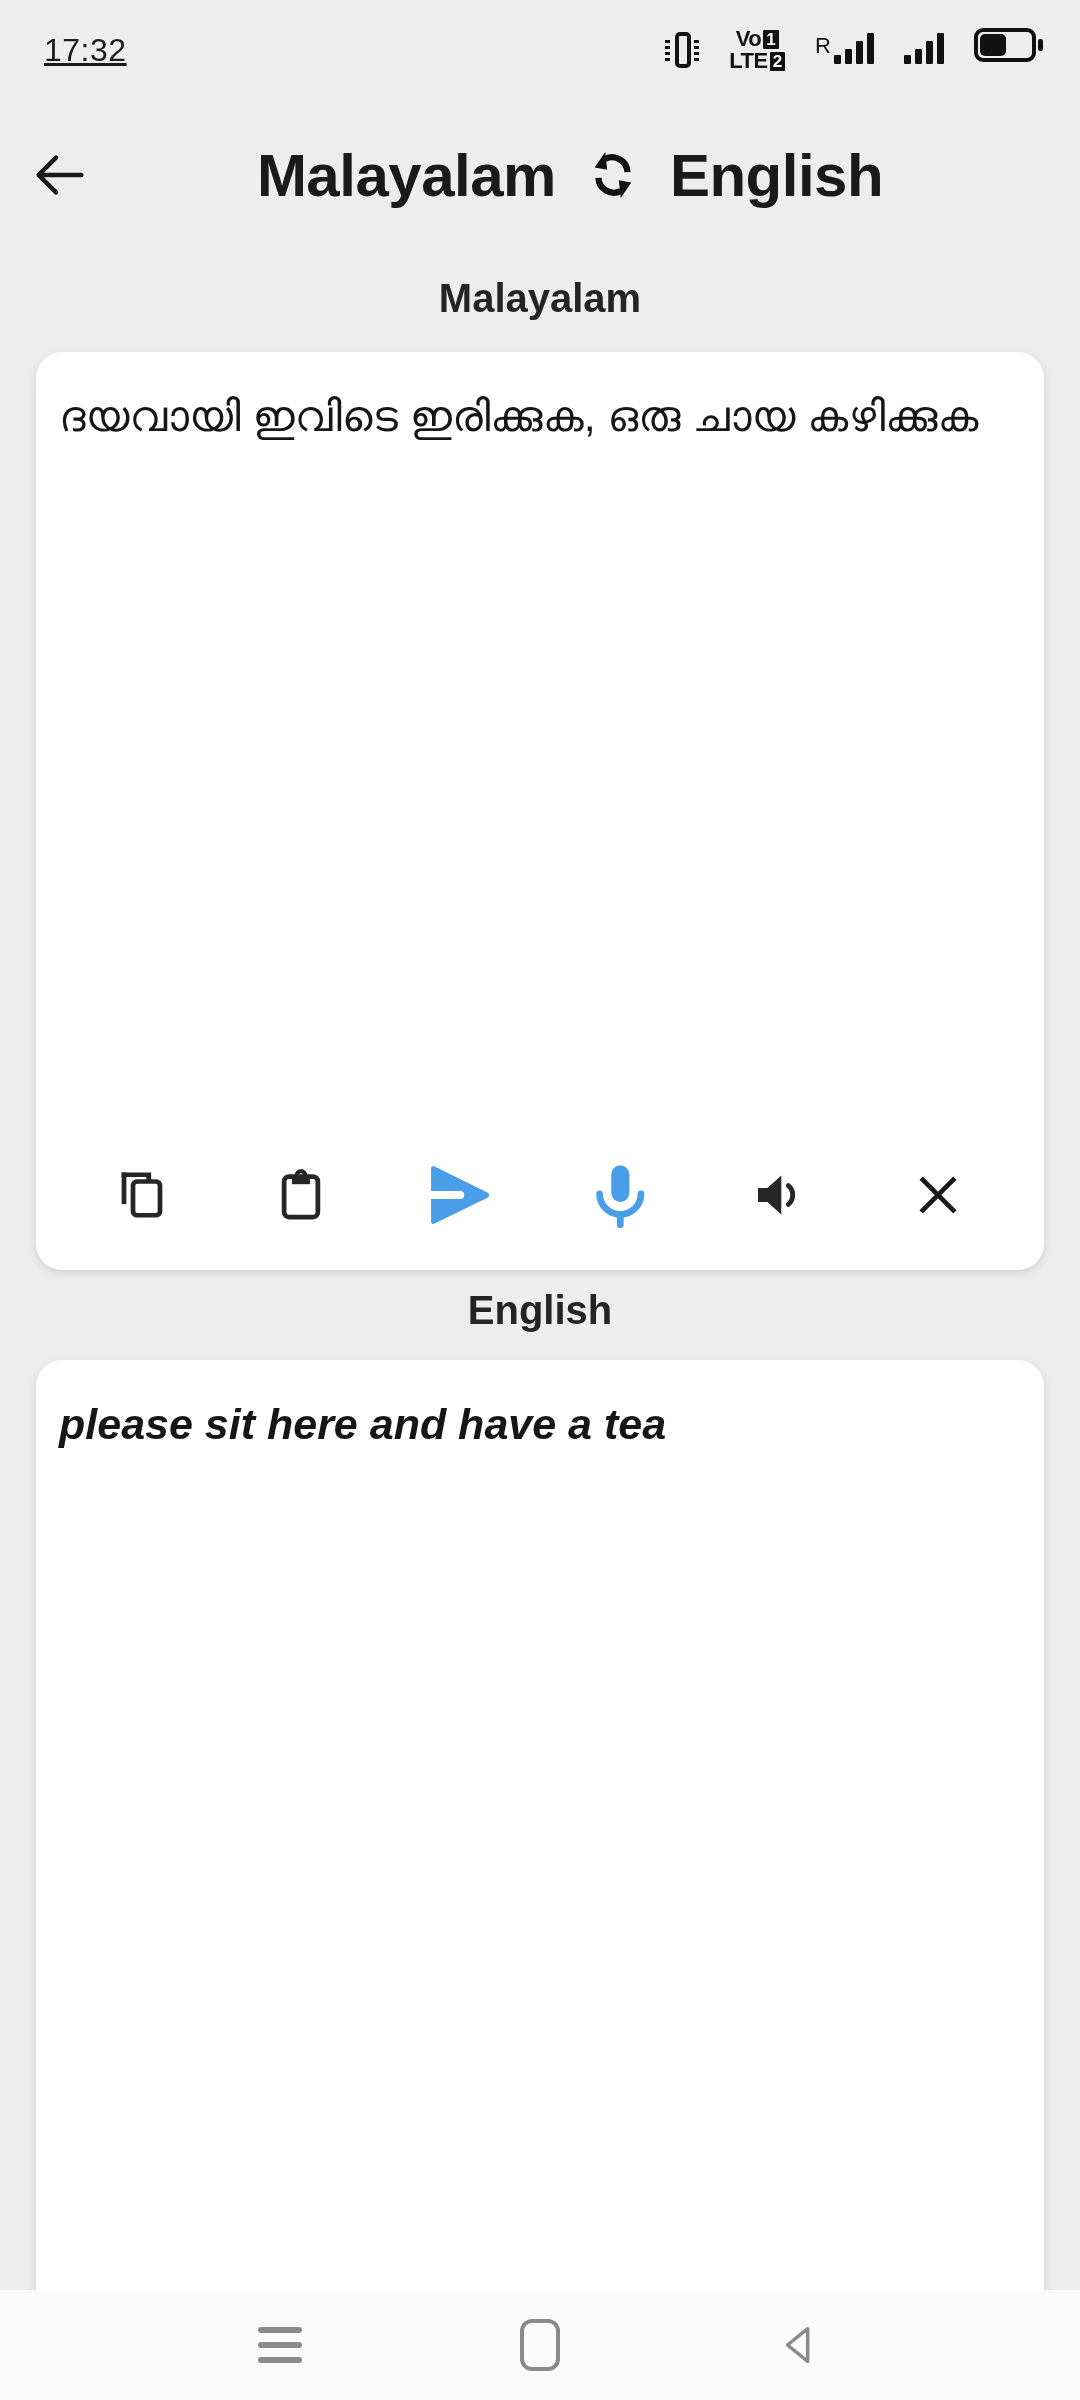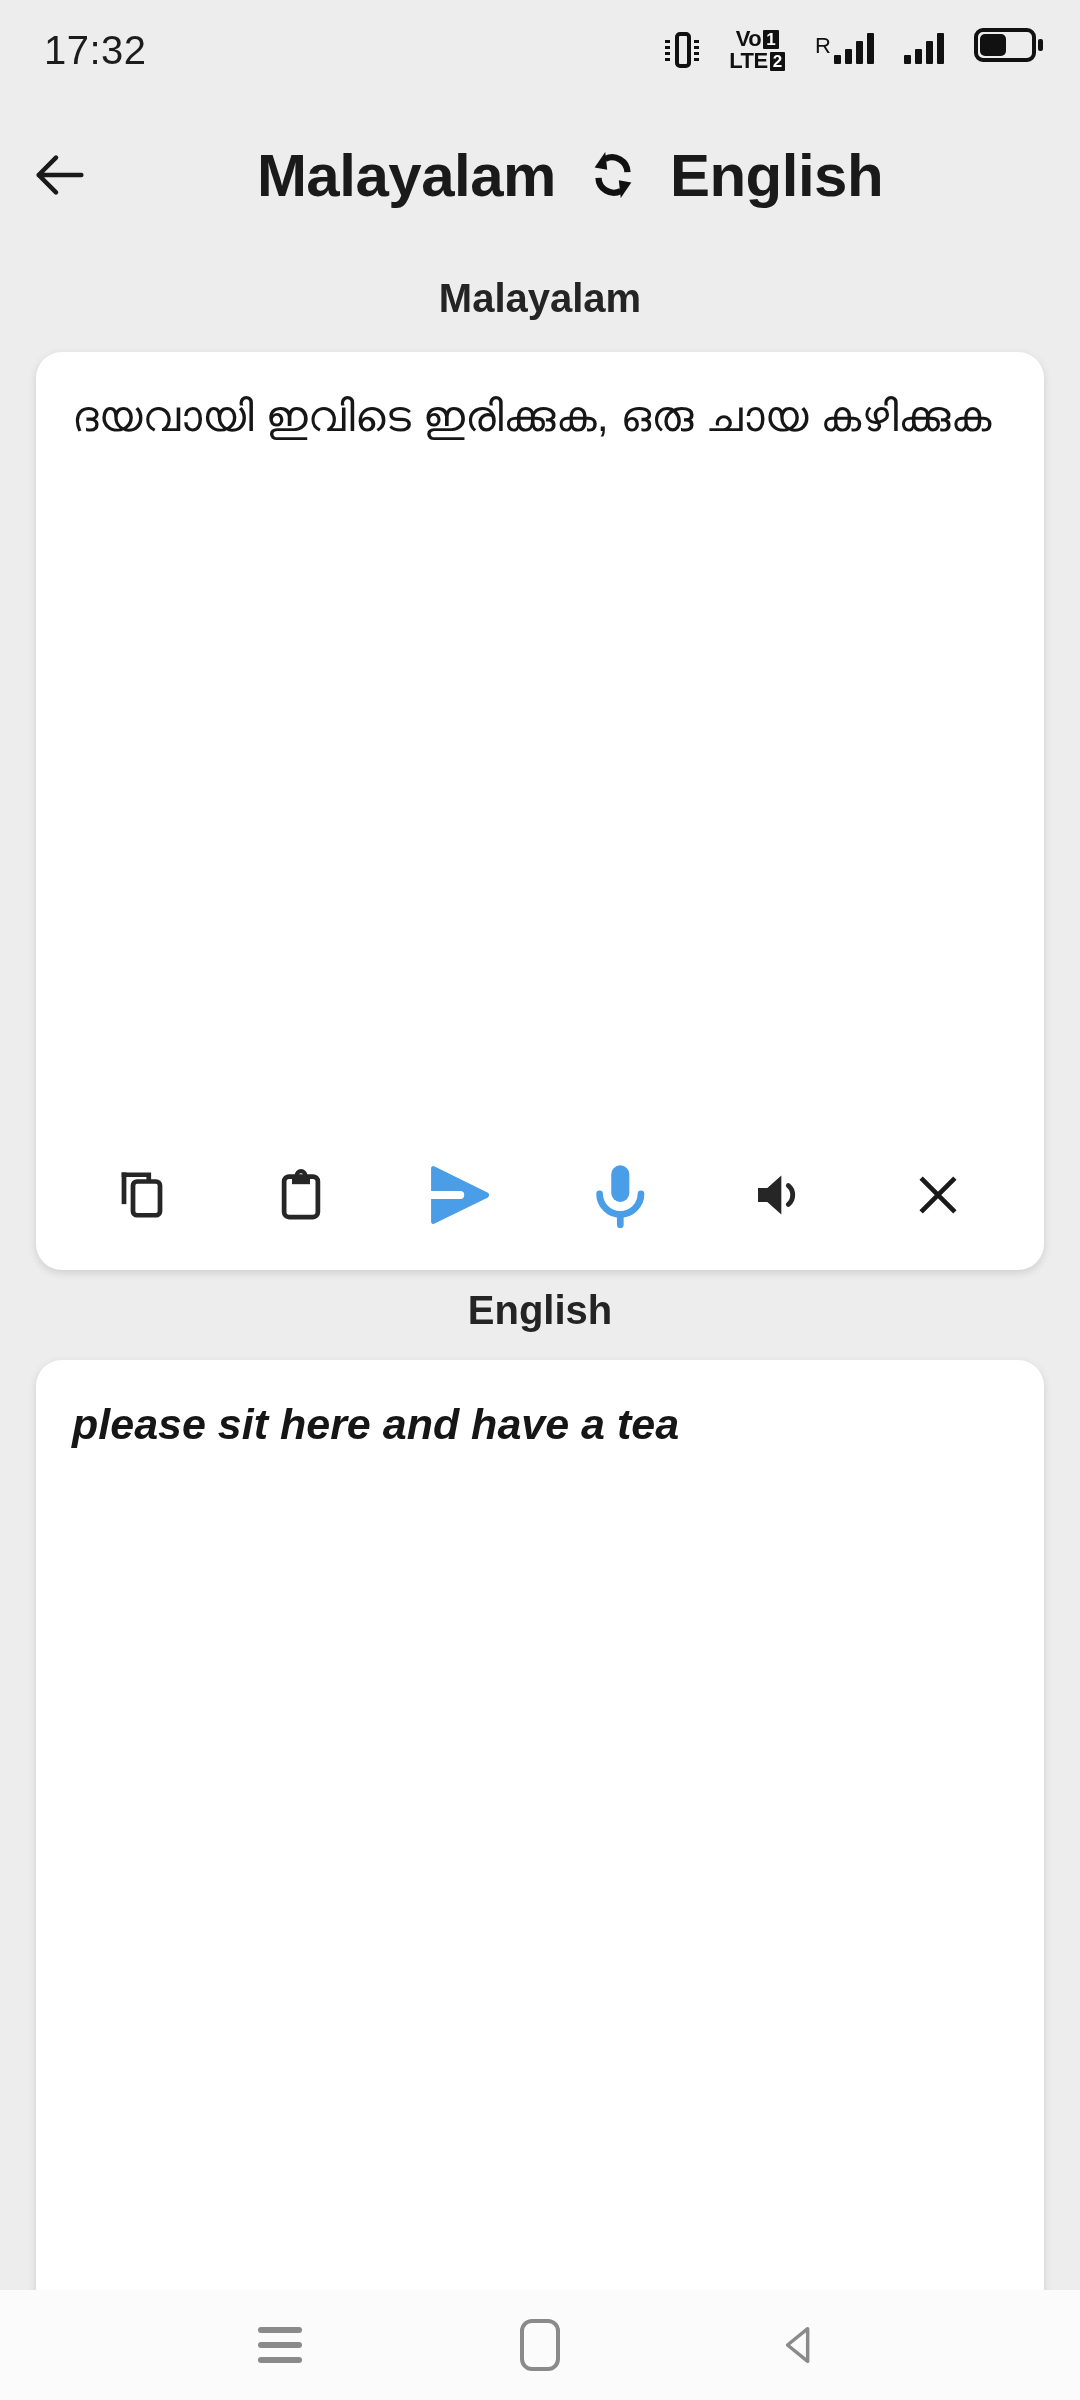--- a/index.html
+++ b/index.html
@@ -11,22 +11,23 @@
   }
   body { position:relative; }
 
   
   .statusbar{
     position:absolute; top:0; left:0; width:1080px; height:100px;
     display:flex; align-items:center; justify-content:space-between;
     padding:0 44px; background:#ededed;
   }
   .status-time{
-    font-size:40px; color:#1c1c1c; letter-spacing:.5px;
+    font-size:32px; color:#1c1c1c; letter-spacing:.5px;
     font-family:"Liberation Sans", sans-serif;
+    text-decoration:underline;
   }
   .status-right{ display:flex; align-items:flex-start; gap:30px; }
   .st-ico{ display:flex; align-items:center; }
 
   
   .vibrate{ position:relative; width:34px; height:44px; }
   .vibrate .phone{
     position:absolute; left:10px; top:4px; width:16px; height:36px;
     border:4px solid #111; border-radius:5px;
   }
@@ -102,21 +103,21 @@
   .card{
     position:absolute; left:36px; width:1008px;
     background:#ffffff; border-radius:26px;
     box-shadow:0 3px 9px rgba(0,0,0,0.13);
     display:flex; flex-direction:column;
   }
   #card-src{ top:352px; height:918px; }
   #card-dst{ top:1360px; height:1110px; }
 
   .card-text{
-    flex:1; padding:34px 36px 0 36px; overflow:hidden;
+    flex:1; padding:34px 36px 0 23px; overflow:hidden;
   }
   .src-text{
     font-size:43px; line-height:1.42; color:#161616;
     font-family:"Liberation Sans","DejaVu Sans",sans-serif;
   }
   .dst-text{
     font-size:43px; line-height:1.4; color:#161616;
     font-weight:bold; font-style:italic;
   }
 

